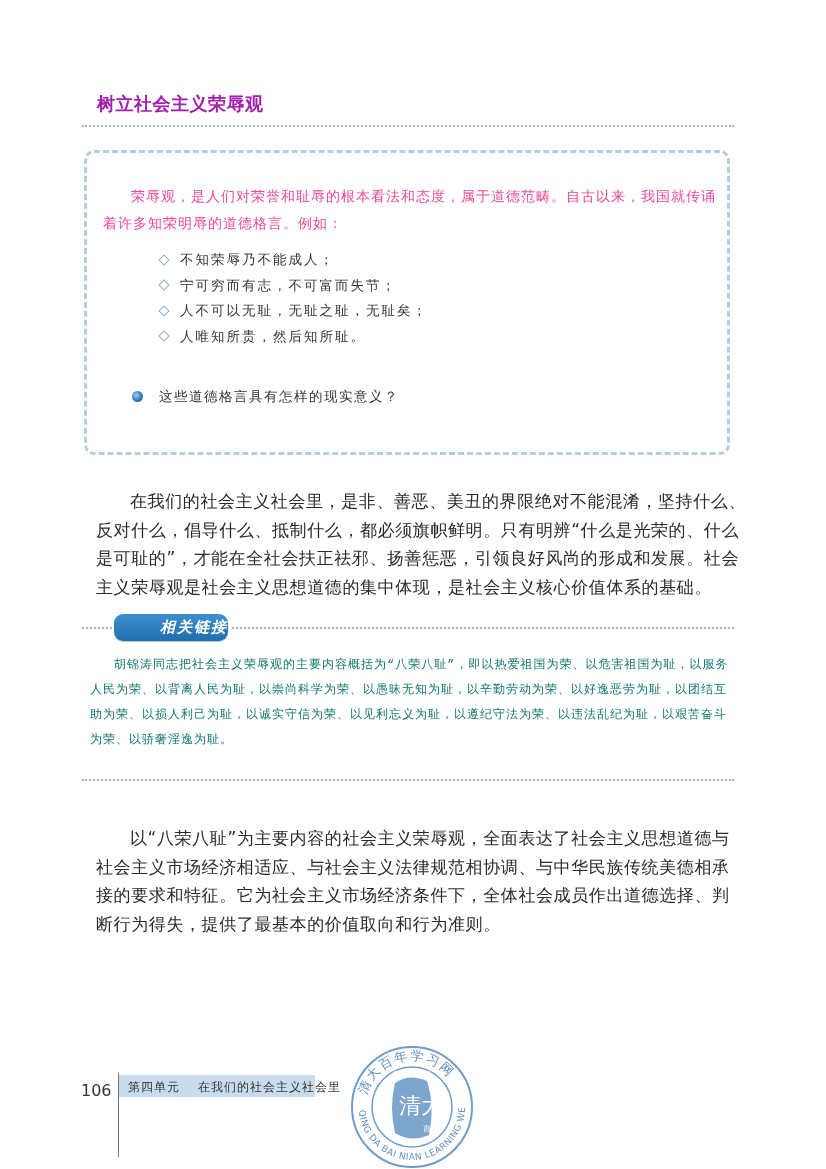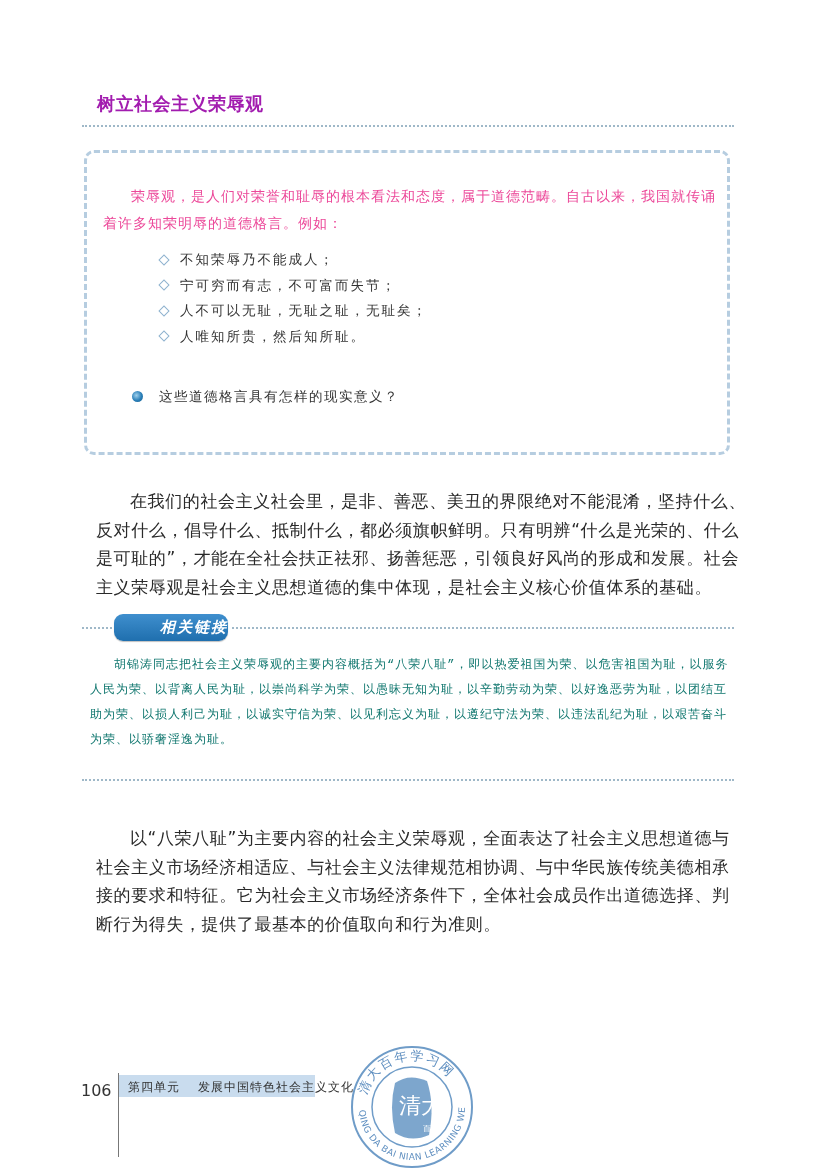--- a/index.html
+++ b/index.html
@@ -96,21 +96,21 @@
 <p class="link-text">胡锦涛同志把社会主义荣辱观的主要内容概括为“八荣八耻”，即以热爱祖国为荣、以危害祖国为耻，以服务人民为荣、以背离人民为耻，以崇尚科学为荣、以愚昧无知为耻，以辛勤劳动为荣、以好逸恶劳为耻，以团结互助为荣、以损人利己为耻，以诚实守信为荣、以见利忘义为耻，以遵纪守法为荣、以违法乱纪为耻，以艰苦奋斗为荣、以骄奢淫逸为耻。</p>
 <div class="dot-rule bottom"></div>
 
 <p class="body-para p2">以“八荣八耻”为主要内容的社会主义荣辱观，全面表达了社会主义思想道德与社会主义市场经济相适应、与社会主义法律规范相协调、与中华民族传统美德相承接的要求和特征。它为社会主义市场经济条件下，全体社会成员作出道德选择、判断行为得失，提供了最基本的价值取向和行为准则。</p>
 
 <div class="footer">
   <div class="page-number">106</div>
   <div class="footer-vline"></div>
   <div class="footer-band"></div>
   <div class="footer-label">
-    <span>第四单元</span><span>发展中国特色社会主义文化</span>
+    <span>第四单元</span><span>在我们的社会主义社会里</span>
   </div>
 </div>
 
 <div class="stamp">
   <svg width="130" height="124" viewBox="0 0 130 124">
     <defs>
       <path id="ringTop" d="M 18 62 A 47 47 0 0 1 112 62"></path>
       <path id="ringBottom" d="M 12 62 A 53 53 0 0 0 118 62"></path>
     </defs>
     <circle cx="65" cy="62" r="60" fill="none" stroke="#6f9cc8" stroke-width="2"></circle>

